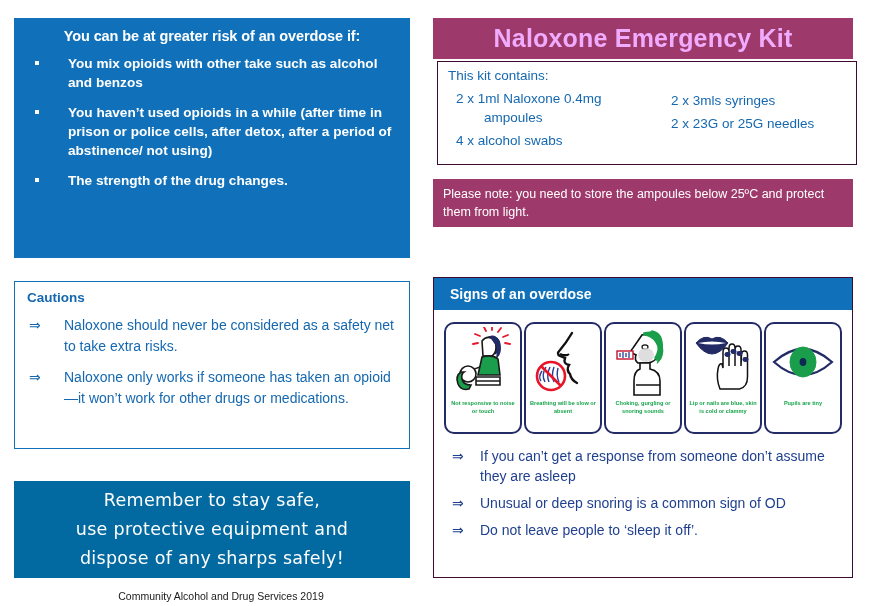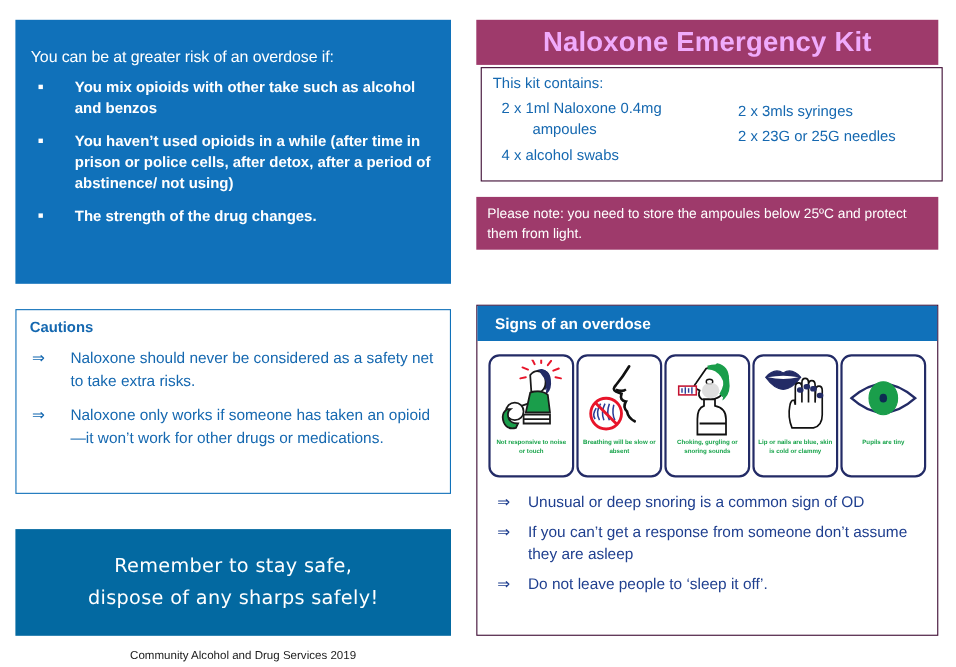--- a/index.html
+++ b/index.html
@@ -20,23 +20,24 @@
 
   
   #risk-box {
     left: 14px; top: 18px; width: 396px; height: 240px;
     background: #1071BA;
     color: #ffffff;
     padding: 10px 14px 0 14px;
   }
   #risk-title {
     font-size: 14.5px;
-    font-weight: normal;
+    font-weight: bold;
     letter-spacing: -0.1px;
-    margin: 16px 0 10px 0;
+    margin: 0 0 10px 0;
+    text-align: center;
   }
   #risk-list { list-style: none; margin: 0; padding: 0; }
   #risk-list li {
     position: relative;
     padding-left: 40px;
     font-size: 13.6px;
     line-height: 19px;
     margin-bottom: 11px;
     font-weight: bold;
   }
@@ -216,20 +217,21 @@
 <div class="panel" id="cautions-box">
   <div id="cautions-title">Cautions</div>
   <ul class="arrow-list">
     <li>Naloxone should never be considered as a safety net to take extra risks.</li>
     <li>Naloxone only works if someone has taken an opioid—it won’t work for other drugs or medications.</li>
   </ul>
 </div>
 
 <div class="panel" id="remember-box">
   <div class="line">Remember to stay safe,</div>
+  <div class="line">use protective equipment and</div>
   <div class="line">dispose of any sharps safely!</div>
 </div>
 
 <div class="panel" id="footer-credit">Community Alcohol and Drug Services 2019</div>
 
 <div class="panel" id="kit-header">Naloxone Emergency Kit</div>
 
 <div class="panel" id="kit-box">
   <div id="kit-intro">This kit contains:</div>
   <div id="kit-cols">
@@ -371,18 +373,18 @@
           <ellipse cx="31" cy="35" rx="3.4" ry="4" fill="#0d2b52"></ellipse>
         </svg>
       </div>
       <div class="sign-caption">Pupils are tiny</div>
     </div>
 
   </div>
 
   <div id="signs-list">
     <ul class="arrow-list">
+      <li>If you can’t get a response from someone don’t assume they are asleep</li>
       <li>Unusual or deep snoring is a common sign of OD</li>
-      <li>If you can’t get a response from someone don’t assume they are asleep</li>
       <li>Do not leave people to ‘sleep it off’.</li>
     </ul>
   </div>
 </div>
 
 </body></html>

